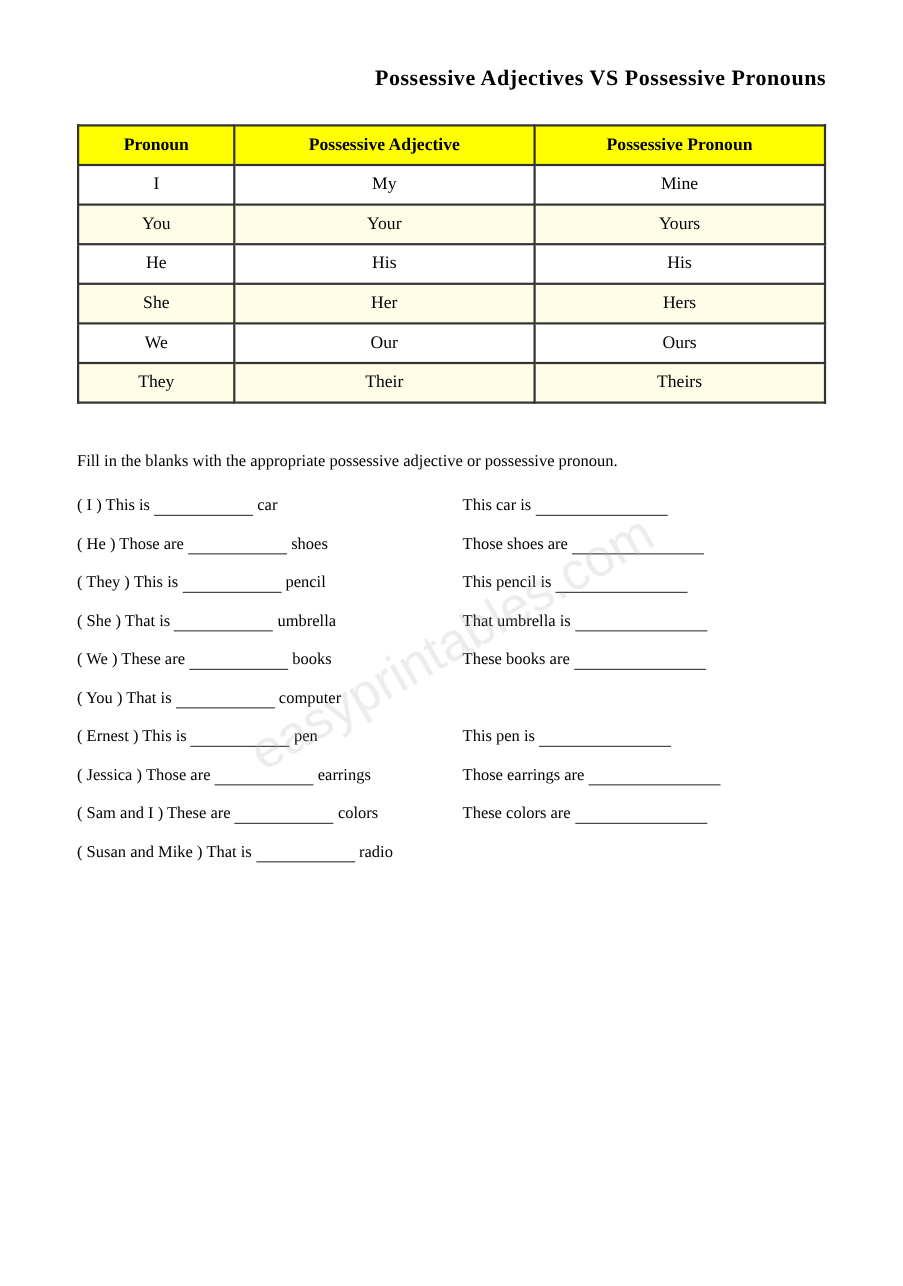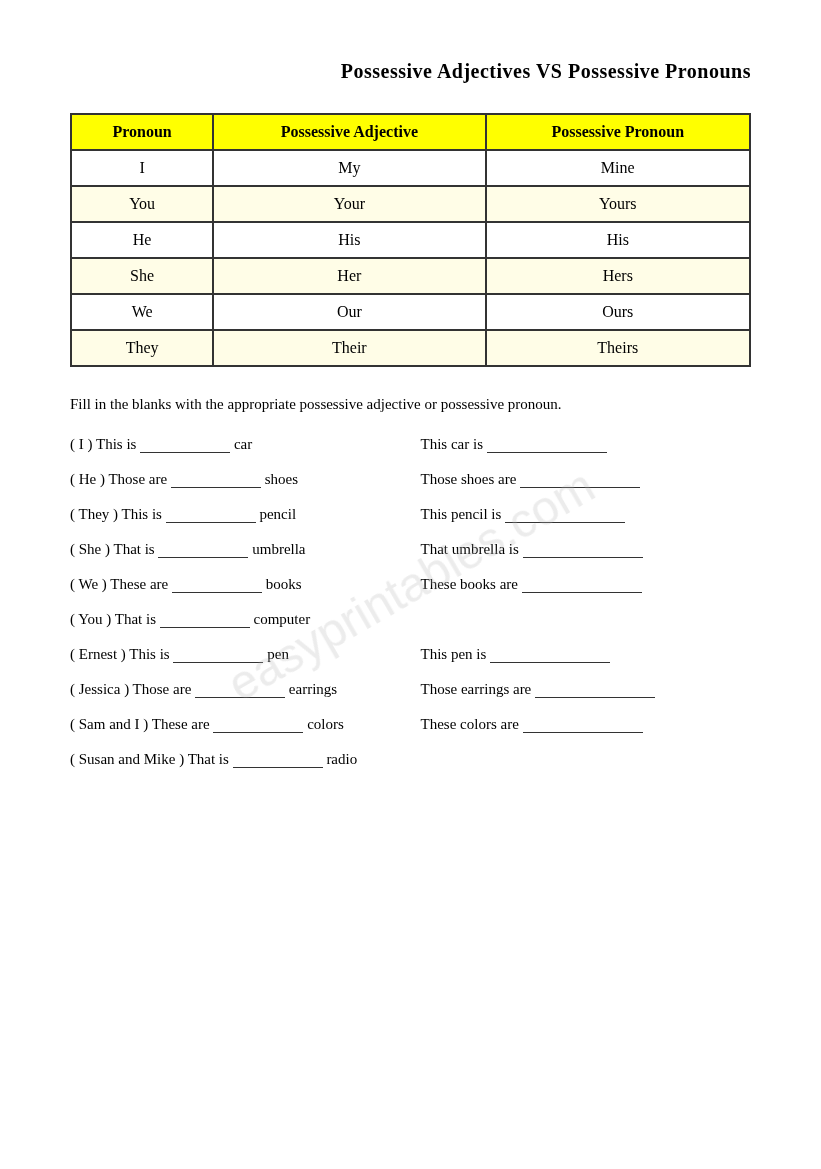--- a/index.html
+++ b/index.html
@@ -18,21 +18,21 @@
 
     .page-title {
       text-align: right;
       font-size: 20px;
       font-weight: bold;
       margin-bottom: 30px;
       letter-spacing: 0.5px;
     }
 
     .table-wrapper {
-      margin-bottom: 26px;
+      margin-bottom: 42px;
     }
 
     table {
       width: 100%;
       border-collapse: collapse;
       border: 2px solid #333;
     }
 
     table th {
       background-color: #ffff00;

